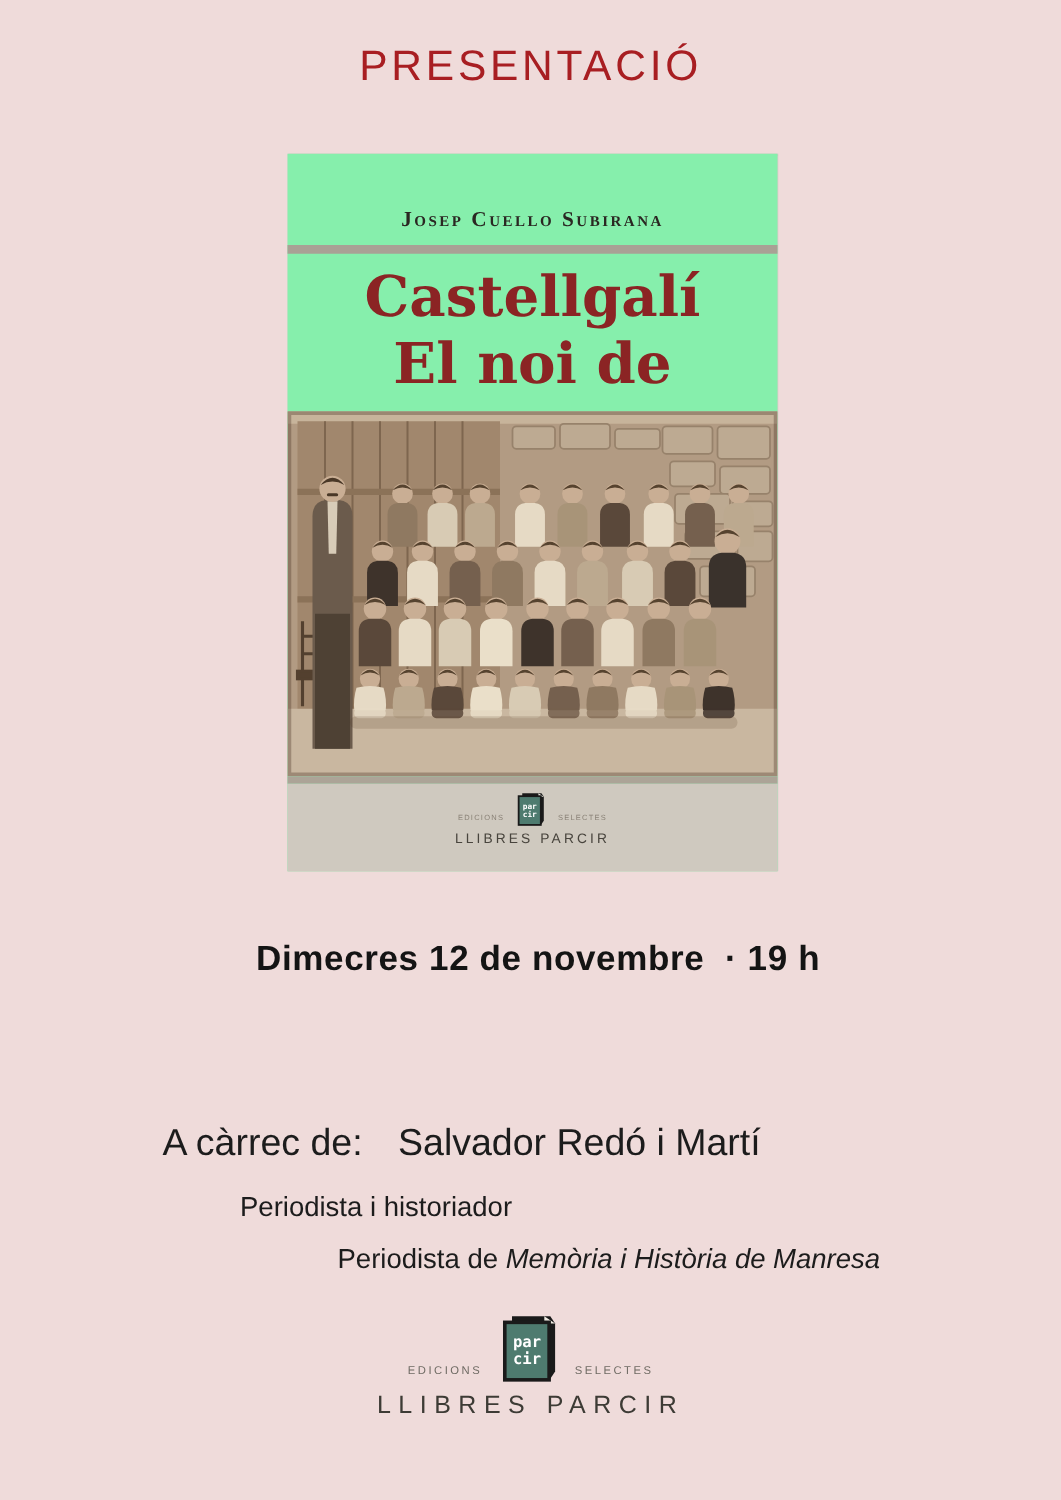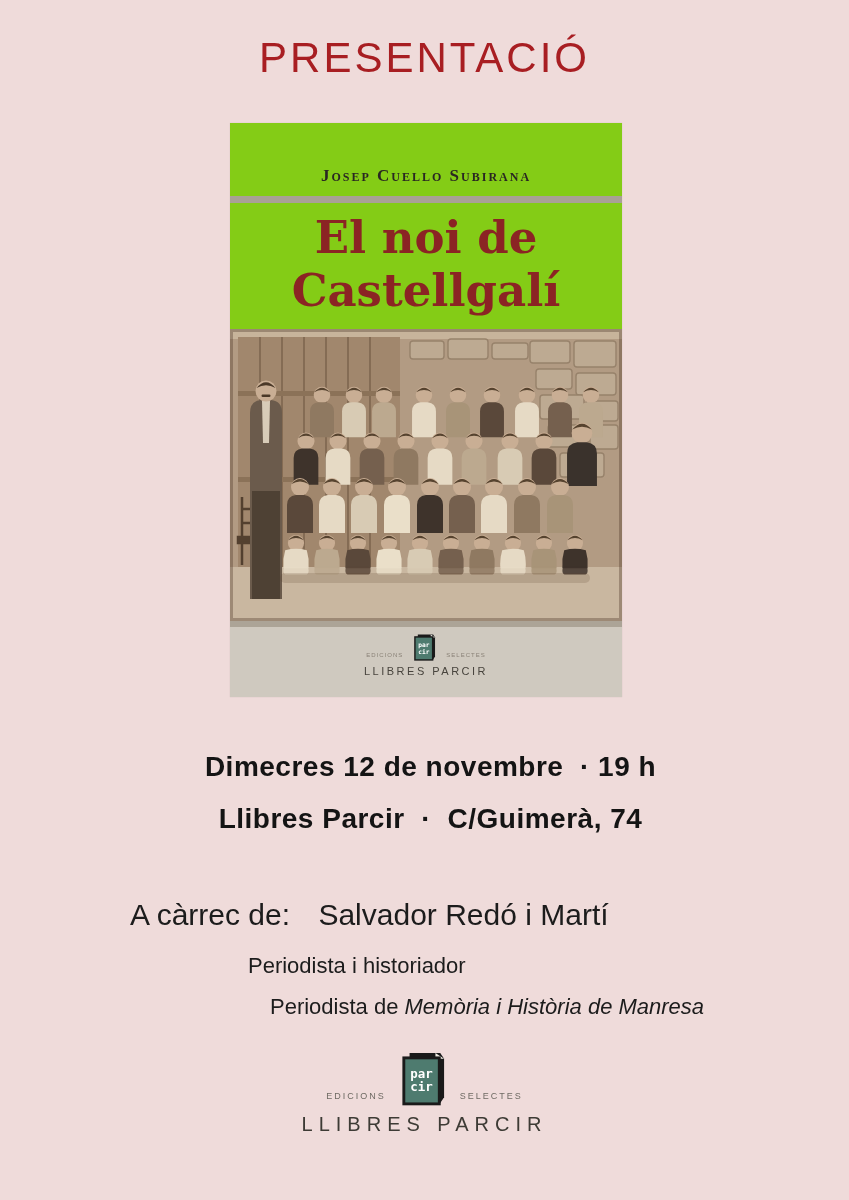--- a/index.html
+++ b/index.html
@@ -4,27 +4,27 @@
 <style>
   html,body{margin:0;padding:0;}
   body{
     width:849px;height:1200px;position:relative;overflow:hidden;
     background:#EFDBDA;
     font-family:"Liberation Sans",sans-serif;
   }
   
   .poster-title{
     position:absolute;top:34px;left:0;right:0;margin:0;
-    text-align:center;font-weight:400;font-size:42px;letter-spacing:3px;
+    text-align:center;font-weight:400;font-size:34px;letter-spacing:3px;
     color:#A81E22;
   }
   
   .cover{
     position:absolute;left:230px;top:123px;width:392px;height:574px;
-    background:#84cc16;display:flex;flex-direction:column;
+    background:#86efac;display:flex;flex-direction:column;
     box-shadow:0 0 1px rgba(0,0,0,.15);
   }
   .cover-author{
     height:63px;display:flex;align-items:flex-end;justify-content:center;
     padding-bottom:10px;
     font-family:"Liberation Serif",serif;font-weight:bold;font-size:17px;
     font-variant:small-caps;letter-spacing:2px;color:#2A2722;
   }
   .cover-band{height:7px;background:#A9A195;}
   .cover-band.band2{height:6px;background:#ACA497;}
@@ -50,21 +50,21 @@
   }
   .event-line{font-size:28px;line-height:52px;letter-spacing:.5px;}
   
   .speaker{position:absolute;top:897px;left:130px;color:#1C1C1C;}
   .speaker-line1{font-size:30px;line-height:36px;margin-bottom:20px;}
   .speaker-intro{
     text-decoration-thickness:1.5px;
     text-underline-offset:6px;
   }
   .speaker-name{margin-left:20px;}
-  .speaker-role{font-size:22px;line-height:26px;margin-left:118px;margin-bottom:15px;}
+  .speaker-role{font-size:22px;line-height:26px;margin-left:62px;margin-bottom:15px;}
   .speaker-role2{font-size:22px;line-height:26px;margin-left:140px;}
   .speaker-role2 em{}
   
   .brand{
     position:absolute;top:1050px;left:0;right:0;
     display:flex;flex-direction:column;align-items:center;
   }
   .brand-row{display:flex;align-items:flex-end;gap:14px;}
   .brand-caption{font-size:9px;letter-spacing:2px;color:#6E6A63;padding-bottom:5px;}
   .brand-icon svg{width:46px;height:56px;display:block;}
@@ -76,22 +76,22 @@
 <body>
 
 <main class="poster">
 
   <h1 class="poster-title">PRESENTACIÓ</h1>
 
   <section class="cover">
     <div class="cover-author">Josep Cuello Subirana</div>
     <div class="cover-band"></div>
     <div class="cover-title">
+      <div>Castellgalí</div>
       <div>El noi de</div>
-      <div>Castellgalí</div>
     </div>
 
     <div class="cover-photo">
       <svg viewBox="0 0 392 292" aria-hidden="true">
         <defs>
           <g id="kid">
             <circle cx="0" cy="0" r="9" fill="#C9AE94"></circle>
             <path d="M-8.5,-3 Q0,-13 8.5,-3 Q0,-8 -8.5,-3 Z" fill="#56432F"></path>
             <path d="M-13,46 L-13,18 Q-13,9 -4,8 L4,8 Q13,9 13,18 L13,46 Z" fill="currentColor"></path>
           </g>
@@ -223,21 +223,20 @@
           </svg>
         </span>
         <span class="pub-caption">SELECTES</span>
       </div>
       <div class="pub-name">LLIBRES PARCIR</div>
     </div>
   </section>
 
   <section class="event">
     <div class="event-line">Dimecres 12 de novembre&nbsp; · 19 h</div>
-    <div class="event-line">Llibres Parcir &nbsp;·&nbsp; C/Guimerà, 74</div>
   </section>
 
   <section class="speaker">
     <div class="speaker-line1">
       <span class="speaker-intro">A càrrec de:</span>
       <span class="speaker-name">Salvador Redó i Martí</span>
     </div>
     <div class="speaker-role">Periodista i historiador</div>
     <div class="speaker-role2">
       <span>Periodista de </span><em>Memòria i Història de Manresa</em>

